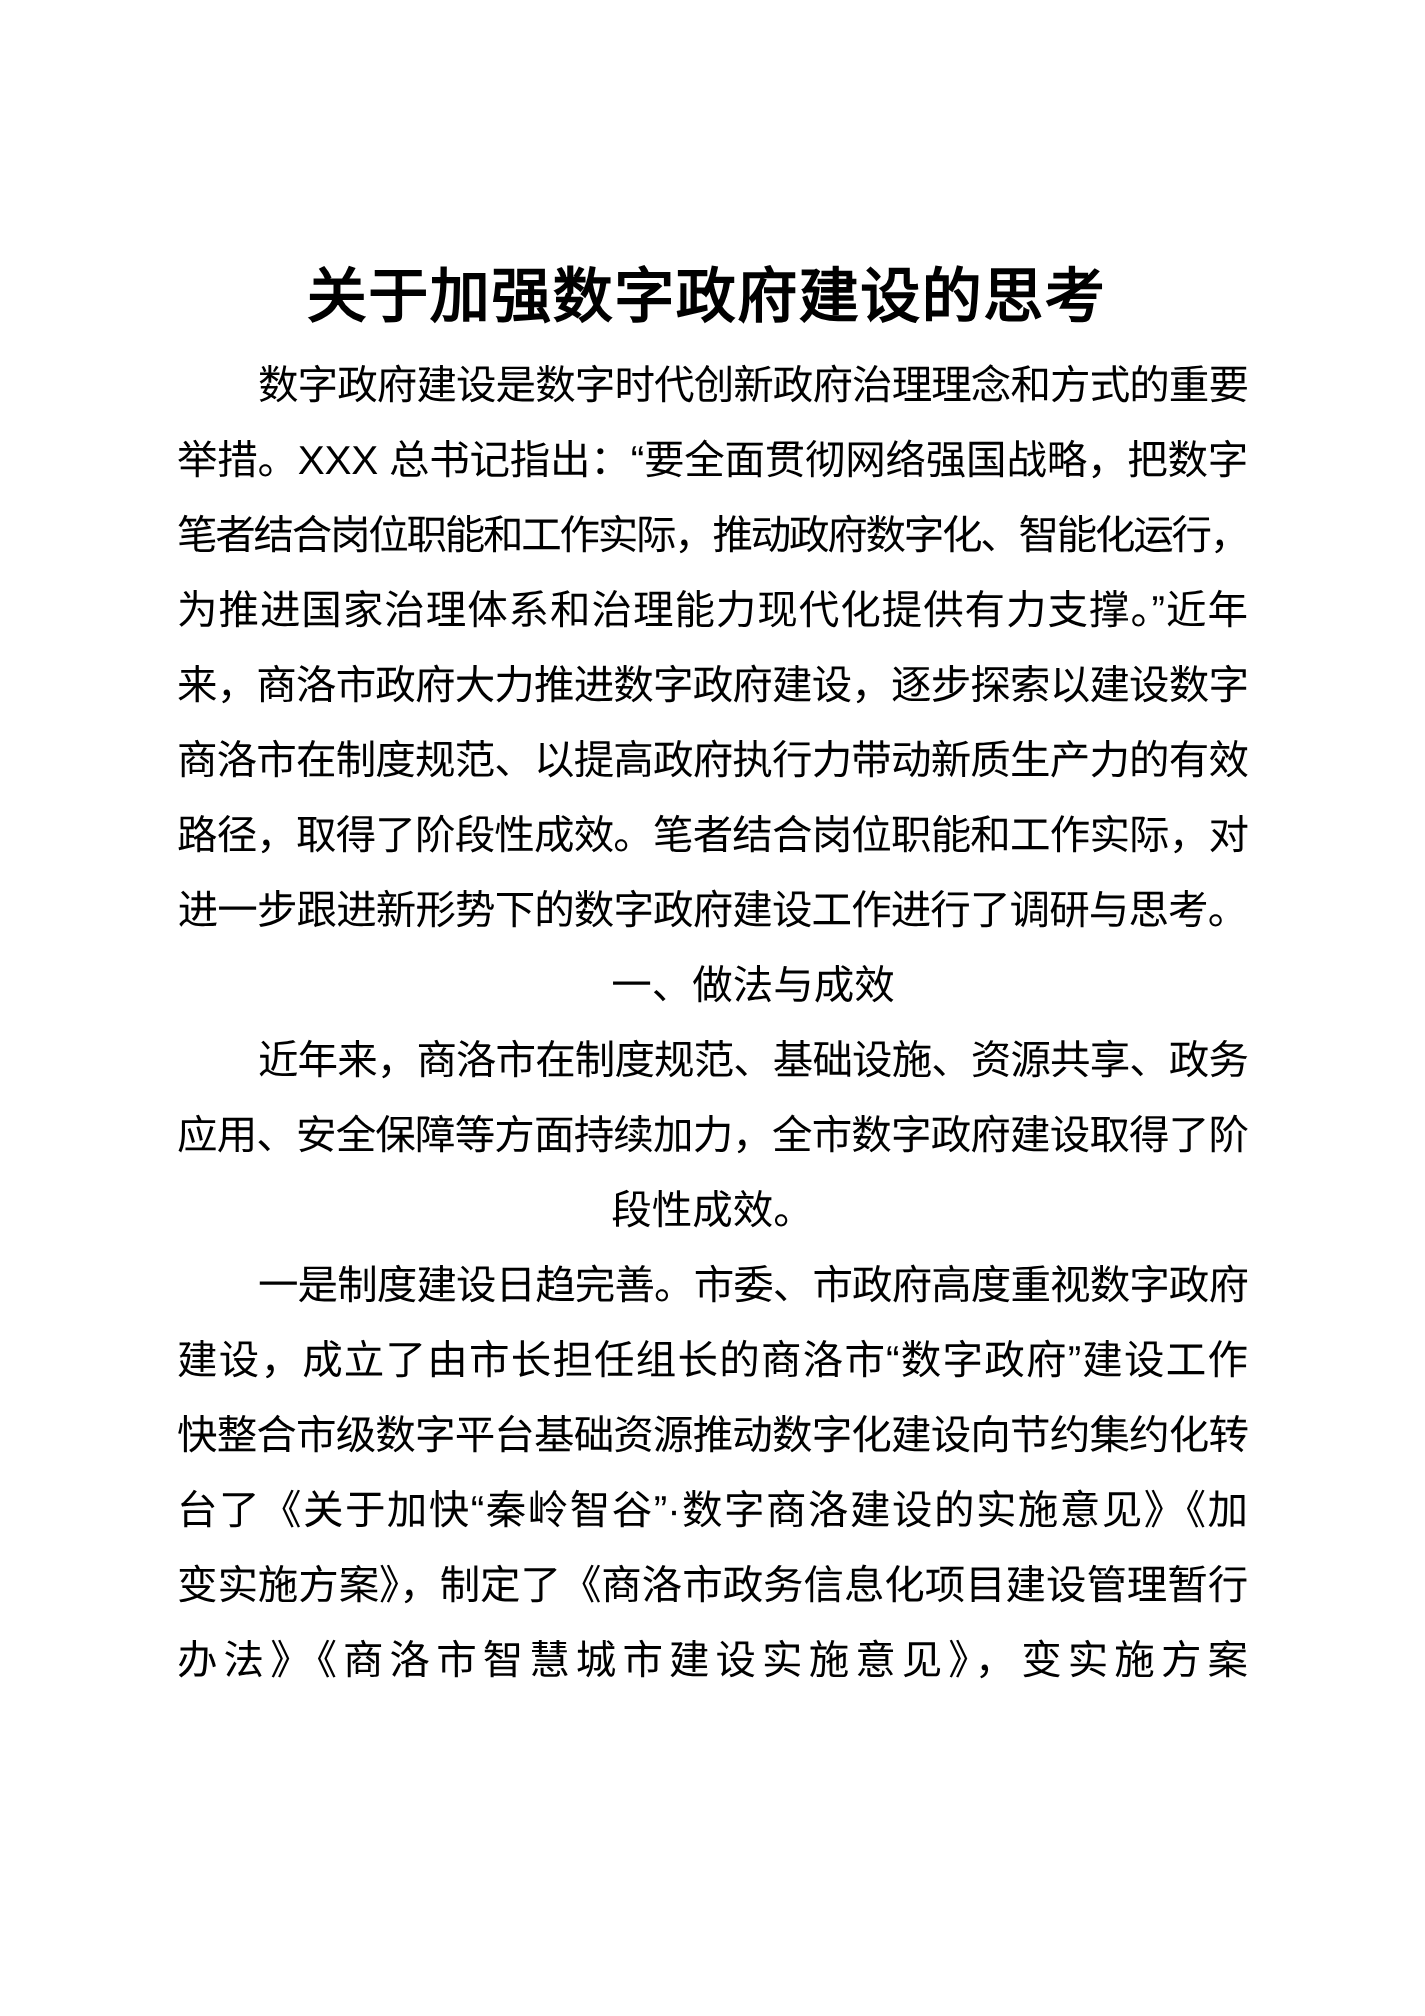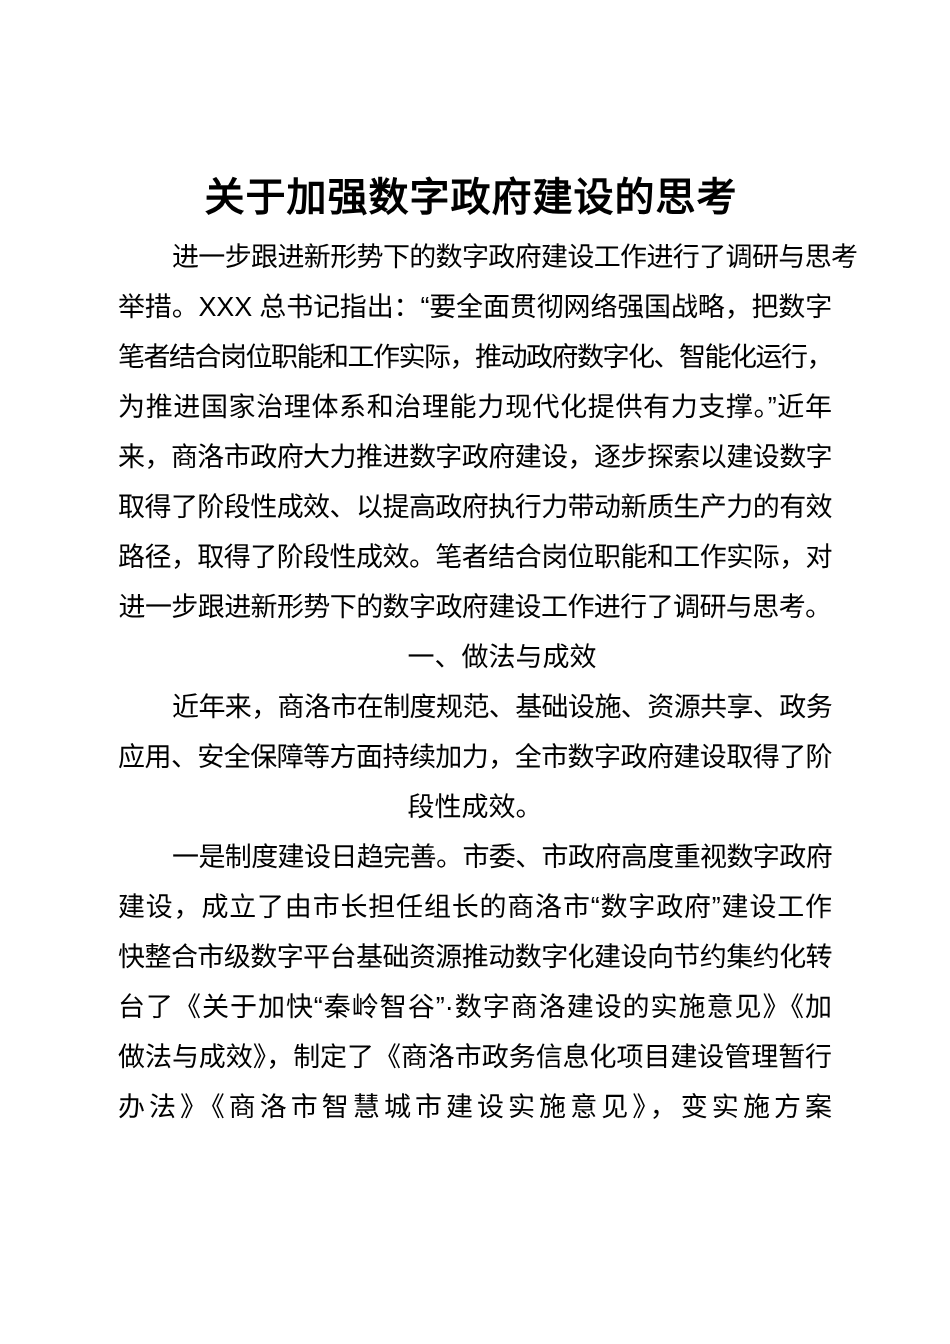--- a/index.html
+++ b/index.html
@@ -57,32 +57,32 @@
     text-justify: inter-character;
   }
 </style>
 </head>
 <body style="background: rgb(255, 255, 255); color: rgb(0, 0, 0);">
 
 <div class="page">
   <div class="doc-title">关于加强数字政府建设的思考</div>
   <div class="doc-body">
 
-  <div class="line indent justify" style="white-space: nowrap; letter-spacing: -0.64px;">进一步跟进新形势下的数字政府建设工作进行了调研与思考</div>
+  <div class="line indent justify" style="white-space: nowrap; letter-spacing: -0.64px;">数字政府建设是数字时代创新政府治理理念和方式的重要</div>
       <div class="line justify" style="white-space: nowrap; letter-spacing: -0.206897px;">举措。XXX 总书记指出：“要全面贯彻网络强国战略，把数字</div>
       <div class="line justify" style="white-space: nowrap; letter-spacing: -1.53571px;">笔者结合岗位职能和工作实际，推动政府数字化、智能化运行，</div>
       <div class="line justify" style="">为推进国家治理体系和治理能力现代化提供有力支撑。”近年</div>
       <div class="line justify" style="white-space: nowrap; letter-spacing: -0.592593px;">来，商洛市政府大力推进数字政府建设，逐步探索以建设数字</div>
-      <div class="line justify" style="white-space: nowrap; letter-spacing: -0.592593px;">取得了阶段性成效、以提高政府执行力带动新质生产力的有效</div>
+      <div class="line justify" style="white-space: nowrap; letter-spacing: -0.592593px;">商洛市在制度规范、以提高政府执行力带动新质生产力的有效</div>
       <div class="line justify" style="white-space: nowrap; letter-spacing: -0.592593px;">路径，取得了阶段性成效。笔者结合岗位职能和工作实际，对</div>
       <div class="line" style="white-space: nowrap; letter-spacing: -0.592593px;">进一步跟进新形势下的数字政府建设工作进行了调研与思考。</div>
       <div class="line indent" style="">一、做法与成效</div>
       <div class="line indent justify" style="white-space: nowrap; letter-spacing: -0.64px;">近年来，商洛市在制度规范、基础设施、资源共享、政务</div>
       <div class="line justify" style="white-space: nowrap; letter-spacing: -0.592593px;">应用、安全保障等方面持续加力，全市数字政府建设取得了阶</div>
       <div class="line" style="">段性成效。</div>
       <div class="line indent justify" style="white-space: nowrap; letter-spacing: -0.64px;">一是制度建设日趋完善。市委、市政府高度重视数字政府</div>
       <div class="line justify" style="">建设，成立了由市长担任组长的商洛市“数字政府”建设工作</div>
       <div class="line justify" style="white-space: nowrap; letter-spacing: -0.592593px;">快整合市级数字平台基础资源推动数字化建设向节约集约化转</div>
       <div class="line justify" style="">台了《关于加快“秦岭智谷”·数字商洛建设的实施意见》《加</div>
-      <div class="line justify" style="white-space: nowrap; letter-spacing: -0.111111px;">做法与成效》，制定了《商洛市政务信息化项目建设管理暂行</div>
+      <div class="line justify" style="white-space: nowrap; letter-spacing: -0.111111px;">变实施方案》，制定了《商洛市政务信息化项目建设管理暂行</div>
       <div class="line justify" style="">办法》《商洛市智慧城市建设实施意见》，变实施方案</div>
     </div>
 </div>
 
 </body></html>

